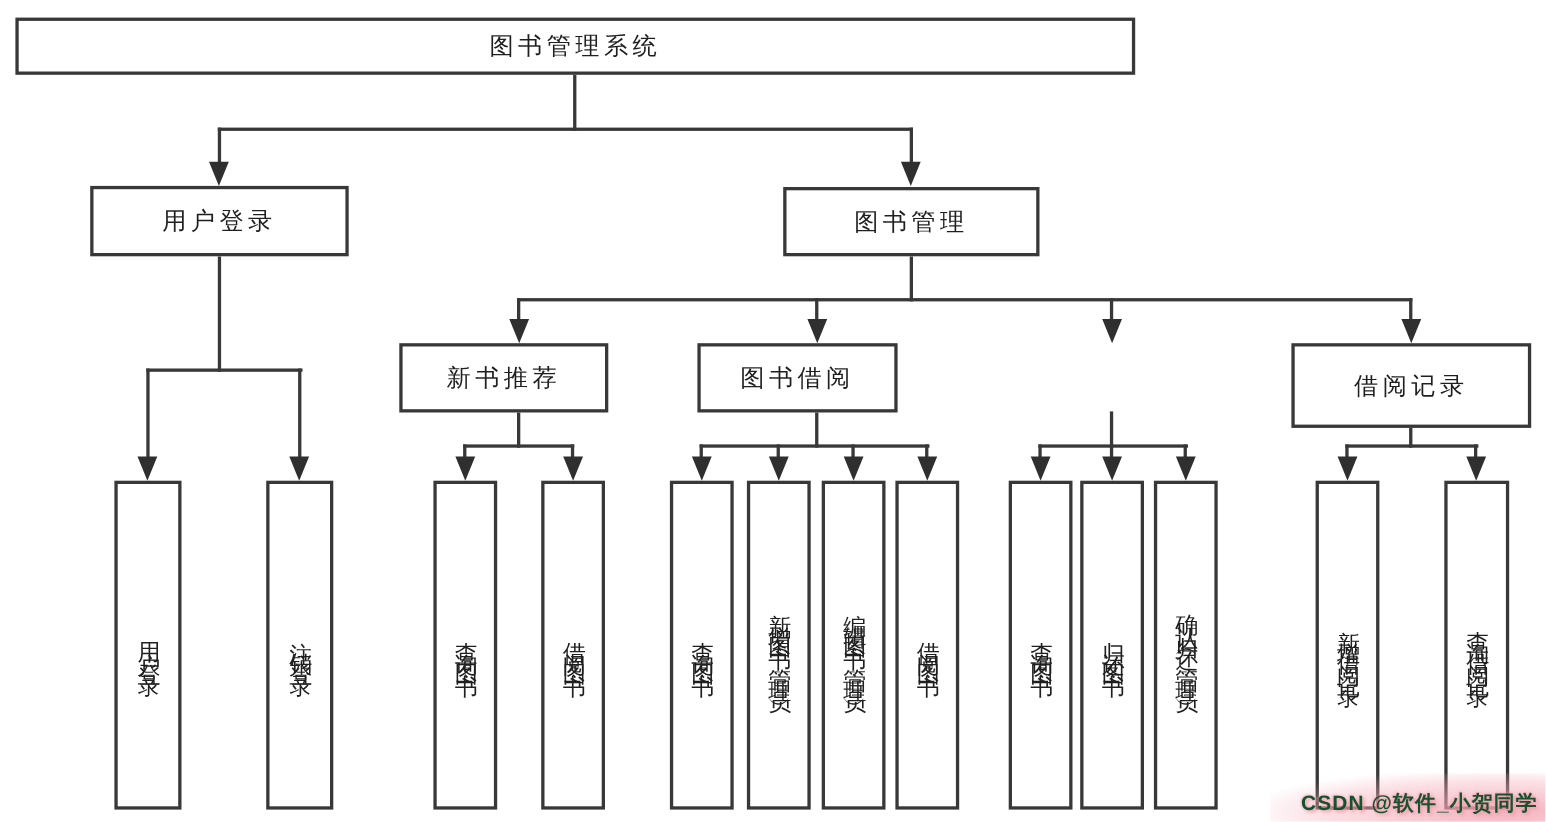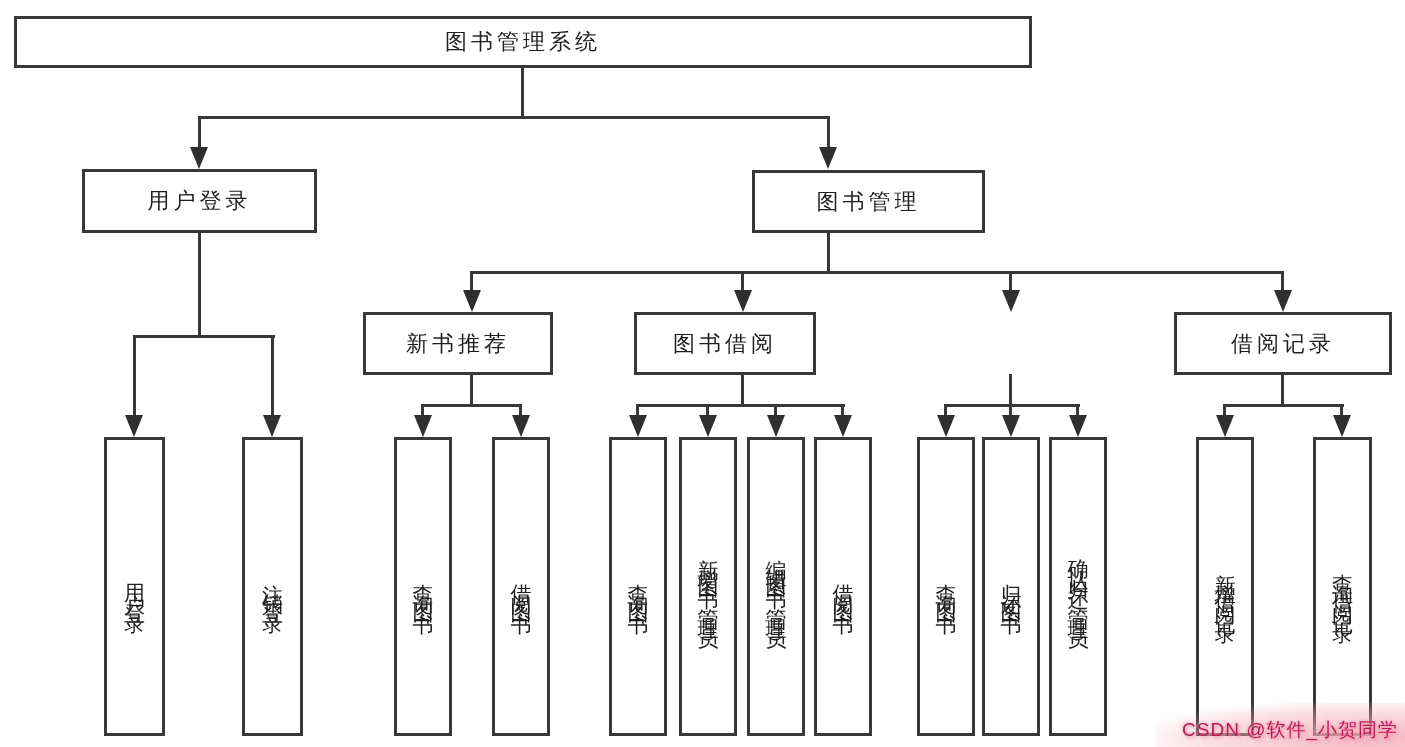--- a/index.html
+++ b/index.html
@@ -66,24 +66,25 @@
     border-right: 9px solid transparent;
     border-top: 22px solid #2f2f2f;
     z-index: 1;
   }
   .watermark {
     position: absolute;
     right: 7px;
     bottom: 4px;
     font-size: 19px;
     letter-spacing: 1px;
-    color: #be185d;
+    color: #14532d;
     text-shadow: 2px 2px 3px rgba(238, 150, 165, 0.9), -1px -1px 2px rgba(238, 150, 165, 0.55);
     z-index: 3;
     white-space: nowrap;
+    font-weight: bold;
   }
   .watermark-glow {
     position: absolute;
     right: 0;
     bottom: 0;
     width: 250px;
     height: 44px;
     background: radial-gradient(ellipse at 85% 80%, rgba(243, 166, 180, 0.85) 0%, rgba(243, 166, 180, 0.35) 55%, rgba(243, 166, 180, 0) 80%);
     z-index: 2;
     pointer-events: none;
@@ -91,28 +92,28 @@
 </style>
 </head>
 <body>
 
 <div id="canvas">
 
   <div class="box" style="left:14px; top:16px; width:1018px; height:52px;">图书管理系统</div>
 
   <div class="box" style="left:82px; top:169px; width:235px; height:64px;">用户登录</div>
 
-  <div class="box" style="left:712px; top:170px; width:233px; height:63px;margin-left:40px;">图书管理</div>
+  <div class="box" style="left:712px; top:170px; width:233px; height:63px;">图书管理</div>
 
   <div class="box" style="left:363px; top:312px; width:190px; height:63px;">新书推荐</div>
 
   <div class="box" style="left:634px; top:312px; width:182px; height:63px;">图书借阅</div>
 
 
-  <div class="box" style="left:1174px; top:312px; width:218px; height:63px;">借阅记录</div>
+  <div class="box" style="left:1174px; top:312px; width:218px; height:77px;">借阅记录</div>
 
   <div class="leaf" style="left:104px; width:61px;">用户登录</div>
   <div class="leaf" style="left:242px; width:61px;">注销登录</div>
 
   <div class="leaf" style="left:394px; width:58px;">查询图书</div>
   <div class="leaf" style="left:492px; width:58px;">借阅图书</div>
 
   <div class="leaf" style="left:609px; width:58px;">查询图书</div>
   <div class="leaf" style="left:679px; width:58px;">新增图书（管理员）</div>
   <div class="leaf" style="left:747px; width:58px;">编辑图书（管理员）</div>

